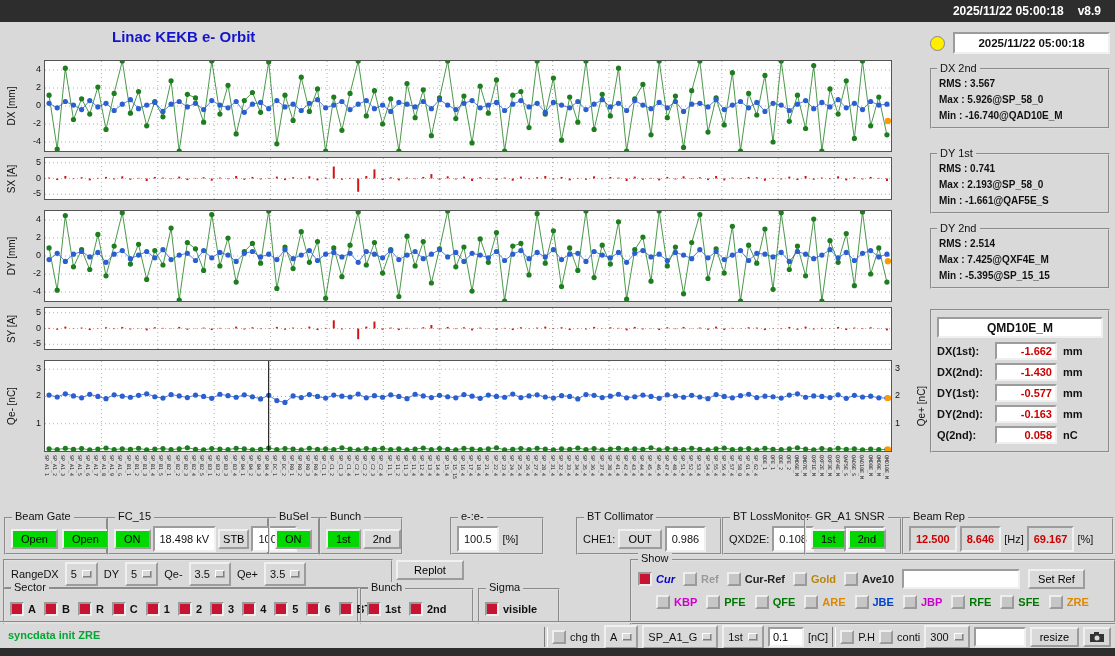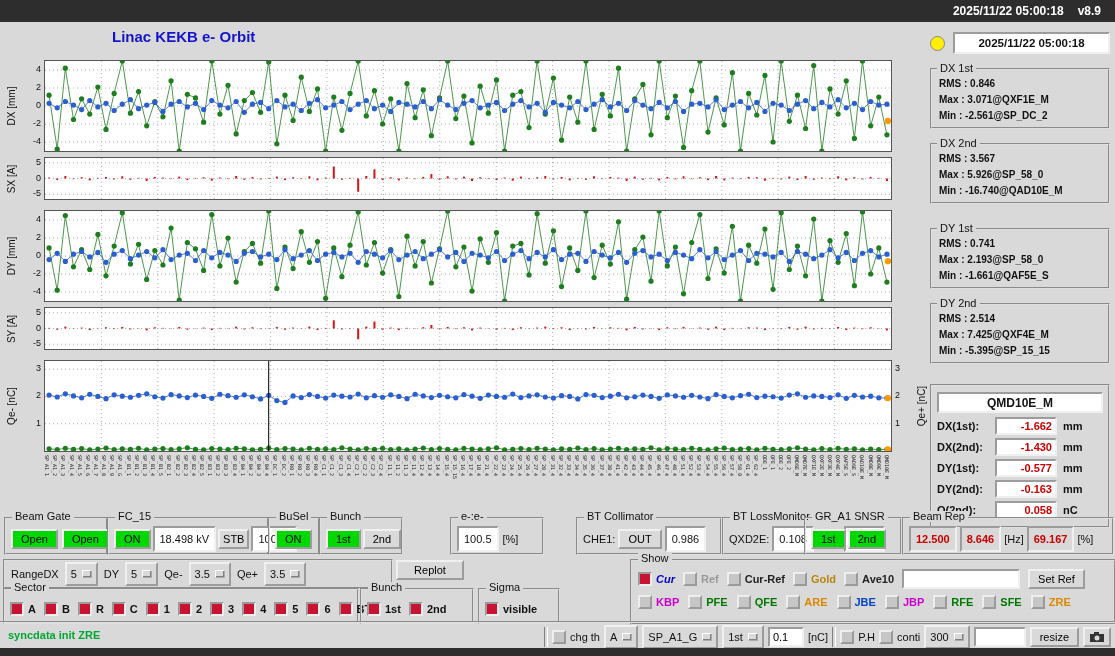--- a/index.html
+++ b/index.html
@@ -1211,26 +1211,20 @@
         <span class="bpm" style="left: 837.769px;">QMD9E_M</span>
         <span class="bpm" style="left: 845.923px;">QMD10E_M</span>
       </div>
 
     <div class="right-panel">
       <div class="rp-head">
         <span class="lamp"></span>
         <div class="tsbox">2025/11/22 05:00:18</div>
       </div>
       <div class="stat">
-        <span class="glabel">DX 1st</span>
-        <div class="sline">RMS :  0.846</div>
-        <div class="sline">Max :  3.071@QXF1E_M</div>
-        <div class="sline">Min : -2.561@SP_DC_2</div>
-      </div>
-      <div class="stat">
         <span class="glabel">DX 2nd</span>
         <div class="sline">RMS :  3.567</div>
         <div class="sline">Max :  5.926@SP_58_0</div>
         <div class="sline">Min : -16.740@QAD10E_M</div>
       </div>
       <div class="stat gap">
         <span class="glabel">DY 1st</span>
         <div class="sline">RMS :  0.741</div>
         <div class="sline">Max :  2.193@SP_58_0</div>
         <div class="sline">Min : -1.661@QAF5E_S</div>
@@ -1394,21 +1388,21 @@
               <span class="cbt" style="color: rgb(184, 134, 11);">Gold</span>
             </label>
             <label class="cb">
               <span class="box"></span>
               <span class="cbt" style="color: rgb(34, 34, 34);">Ave10</span>
             </label>
           </span>
         <input class="entry" style="width: 108px;" value="">
         <button class="btn">Set Ref</button>
       </div>
-      <div style="display:flex;align-items:center;gap:9px;padding:6px 6px 0 6px">
+      <div style="display:flex;align-items:center;gap:9px;padding:6px 6px 0 24px">
         <span style="display:inline-flex;align-items:center;gap:9px">
             <label class="cb">
               <span class="box"></span>
               <span class="cbt" style="color: rgb(204, 0, 204);">KBP</span>
             </label>
             <label class="cb">
               <span class="box"></span>
               <span class="cbt" style="color: rgb(0, 119, 0);">PFE</span>
             </label>
             <label class="cb">

